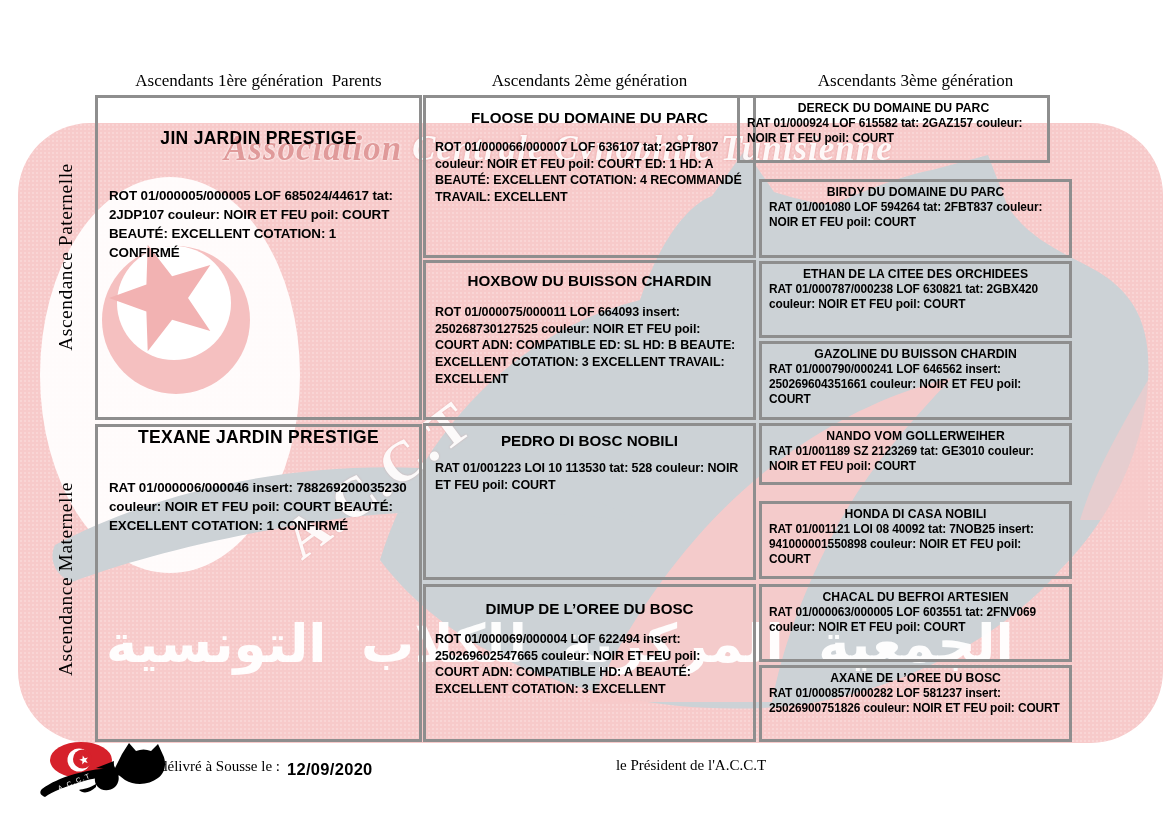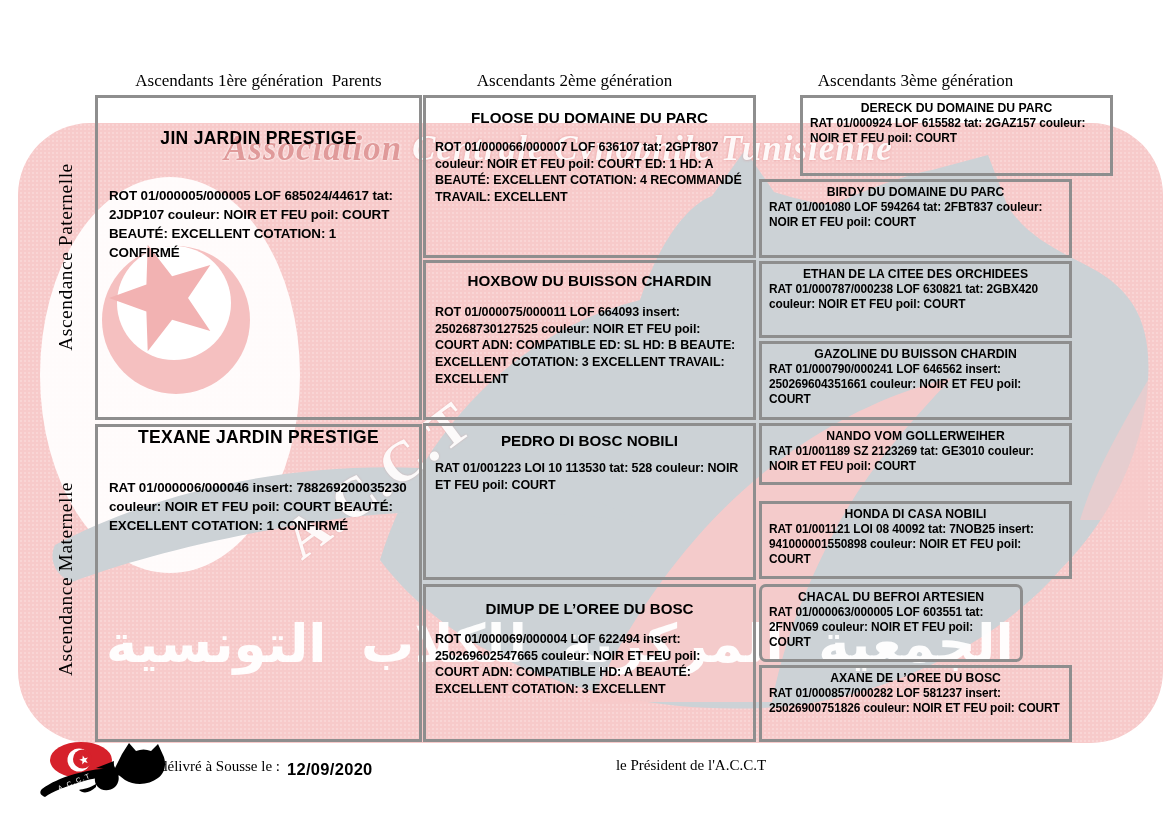--- a/index.html
+++ b/index.html
@@ -86,21 +86,21 @@
     </g>
   </svg>
 
   <div class="wm-assoc"><span class="p1">Association</span><span class="p2"> Centrale Cynophile Tunisienne</span></div>
 
   <div class="wm-acct">A.C.C.T</div>
 
   <div class="wm-arabic" dir="rtl">الجمعية المركزية للكلاب التونسية</div>
 
   <div class="gen-header" style="left:95px;width:327px;">Ascendants 1ère génération  Parents</div>
-  <div class="gen-header" style="left:408px;width:333px;">Ascendants 2ème génération</div>
+  <div class="gen-header" style="left:423px;width:333px;">Ascendants 2ème génération</div>
   <div class="gen-header" style="left:759px;width:313px;">Ascendants 3ème génération</div>
 
   <div class="side-label" style="left:-49px;top:246px;">Ascendance Paternelle</div>
   <div class="side-label" style="left:-49px;top:568px;">Ascendance Maternelle</div>
 
   <div class="pbox c1" style="left:95px;top:95px;width:327px;height:325px;">
     <div class="ptitle" style="margin-top:30px;">JIN JARDIN PRESTIGE</div>
     <div class="pbody" style="margin-top:37px;">ROT 01/000005/000005 LOF 685024/44617 tat: 2JDP107 couleur: NOIR ET FEU poil: COURT BEAUTÉ: EXCELLENT COTATION: 1 CONFIRMÉ</div>
   </div>
   <div class="pbox c1" style="left:95px;top:424px;width:327px;height:318px;">
@@ -118,21 +118,21 @@
   </div>
   <div class="pbox c2" style="left:423px;top:423px;width:333px;height:157px;">
     <div class="ptitle" style="margin-top:6px;">PEDRO DI BOSC NOBILI</div>
     <div class="pbody" style="margin-top:11px;">RAT 01/001223 LOI 10 113530 tat: 528 couleur: NOIR ET FEU poil: COURT</div>
   </div>
   <div class="pbox c2" style="left:423px;top:584px;width:333px;height:158px;">
     <div class="ptitle" style="margin-top:13px;">DIMUP DE L’OREE DU BOSC</div>
     <div class="pbody" style="margin-top:14px;">ROT 01/000069/000004 LOF 622494 insert: 250269602547665 couleur: NOIR ET FEU poil: COURT ADN: COMPATIBLE HD: A BEAUTÉ: EXCELLENT COTATION: 3 EXCELLENT</div>
   </div>
 
-  <div class="pbox c3" style="left:800px;top:95px;width:313px;height:81px;">
+  <div class="pbox c3" style="left:737px;top:95px;width:313px;height:68px;">
     <div class="ptitle">DERECK DU DOMAINE DU PARC</div>
     <div class="pbody">RAT 01/000924 LOF 615582 tat: 2GAZ157 couleur: NOIR ET FEU poil: COURT</div>
   </div>
   <div class="pbox c3" style="left:759px;top:179px;width:313px;height:79px;">
     <div class="ptitle">BIRDY DU DOMAINE DU PARC</div>
     <div class="pbody">RAT 01/001080 LOF 594264 tat: 2FBT837 couleur: NOIR ET FEU poil: COURT</div>
   </div>
   <div class="pbox c3" style="left:759px;top:261px;width:313px;height:77px;">
     <div class="ptitle">ETHAN DE LA CITEE DES ORCHIDEES</div>
     <div class="pbody">RAT 01/000787/000238 LOF 630821 tat: 2GBX420 couleur: NOIR ET FEU poil: COURT</div>
@@ -142,21 +142,21 @@
     <div class="pbody">RAT 01/000790/000241 LOF 646562 insert: 250269604351661 couleur: NOIR ET FEU poil: COURT</div>
   </div>
   <div class="pbox c3" style="left:759px;top:423px;width:313px;height:62px;">
     <div class="ptitle">NANDO VOM GOLLERWEIHER</div>
     <div class="pbody">RAT 01/001189 SZ 2123269 tat: GE3010 couleur: NOIR ET FEU poil: COURT</div>
   </div>
   <div class="pbox c3" style="left:759px;top:501px;width:313px;height:78px;">
     <div class="ptitle">HONDA DI CASA NOBILI</div>
     <div class="pbody">RAT 01/001121 LOI 08 40092 tat: 7NOB25 insert: 941000001550898 couleur: NOIR ET FEU poil: COURT</div>
   </div>
-  <div class="pbox c3" style="left:759px;top:584px;width:264px;height:78px;border-radius:7px;">
+  <div class="pbox c3" style="left:759px;top:584px;width:313px;height:78px;">
     <div class="ptitle">CHACAL DU BEFROI ARTESIEN</div>
     <div class="pbody">RAT 01/000063/000005 LOF 603551 tat: 2FNV069 couleur: NOIR ET FEU poil: COURT</div>
   </div>
   <div class="pbox c3" style="left:759px;top:665px;width:313px;height:77px;">
     <div class="ptitle">AXANE DE L’OREE DU BOSC</div>
     <div class="pbody">RAT 01/000857/000282 LOF 581237 insert: 25026900751826 couleur: NOIR ET FEU poil: COURT</div>
   </div>
 
   <svg class="logo-svg" width="130" height="66" viewBox="0 0 130 66">
     <ellipse cx="45" cy="20" rx="31" ry="18" fill="#d6212b"></ellipse>

